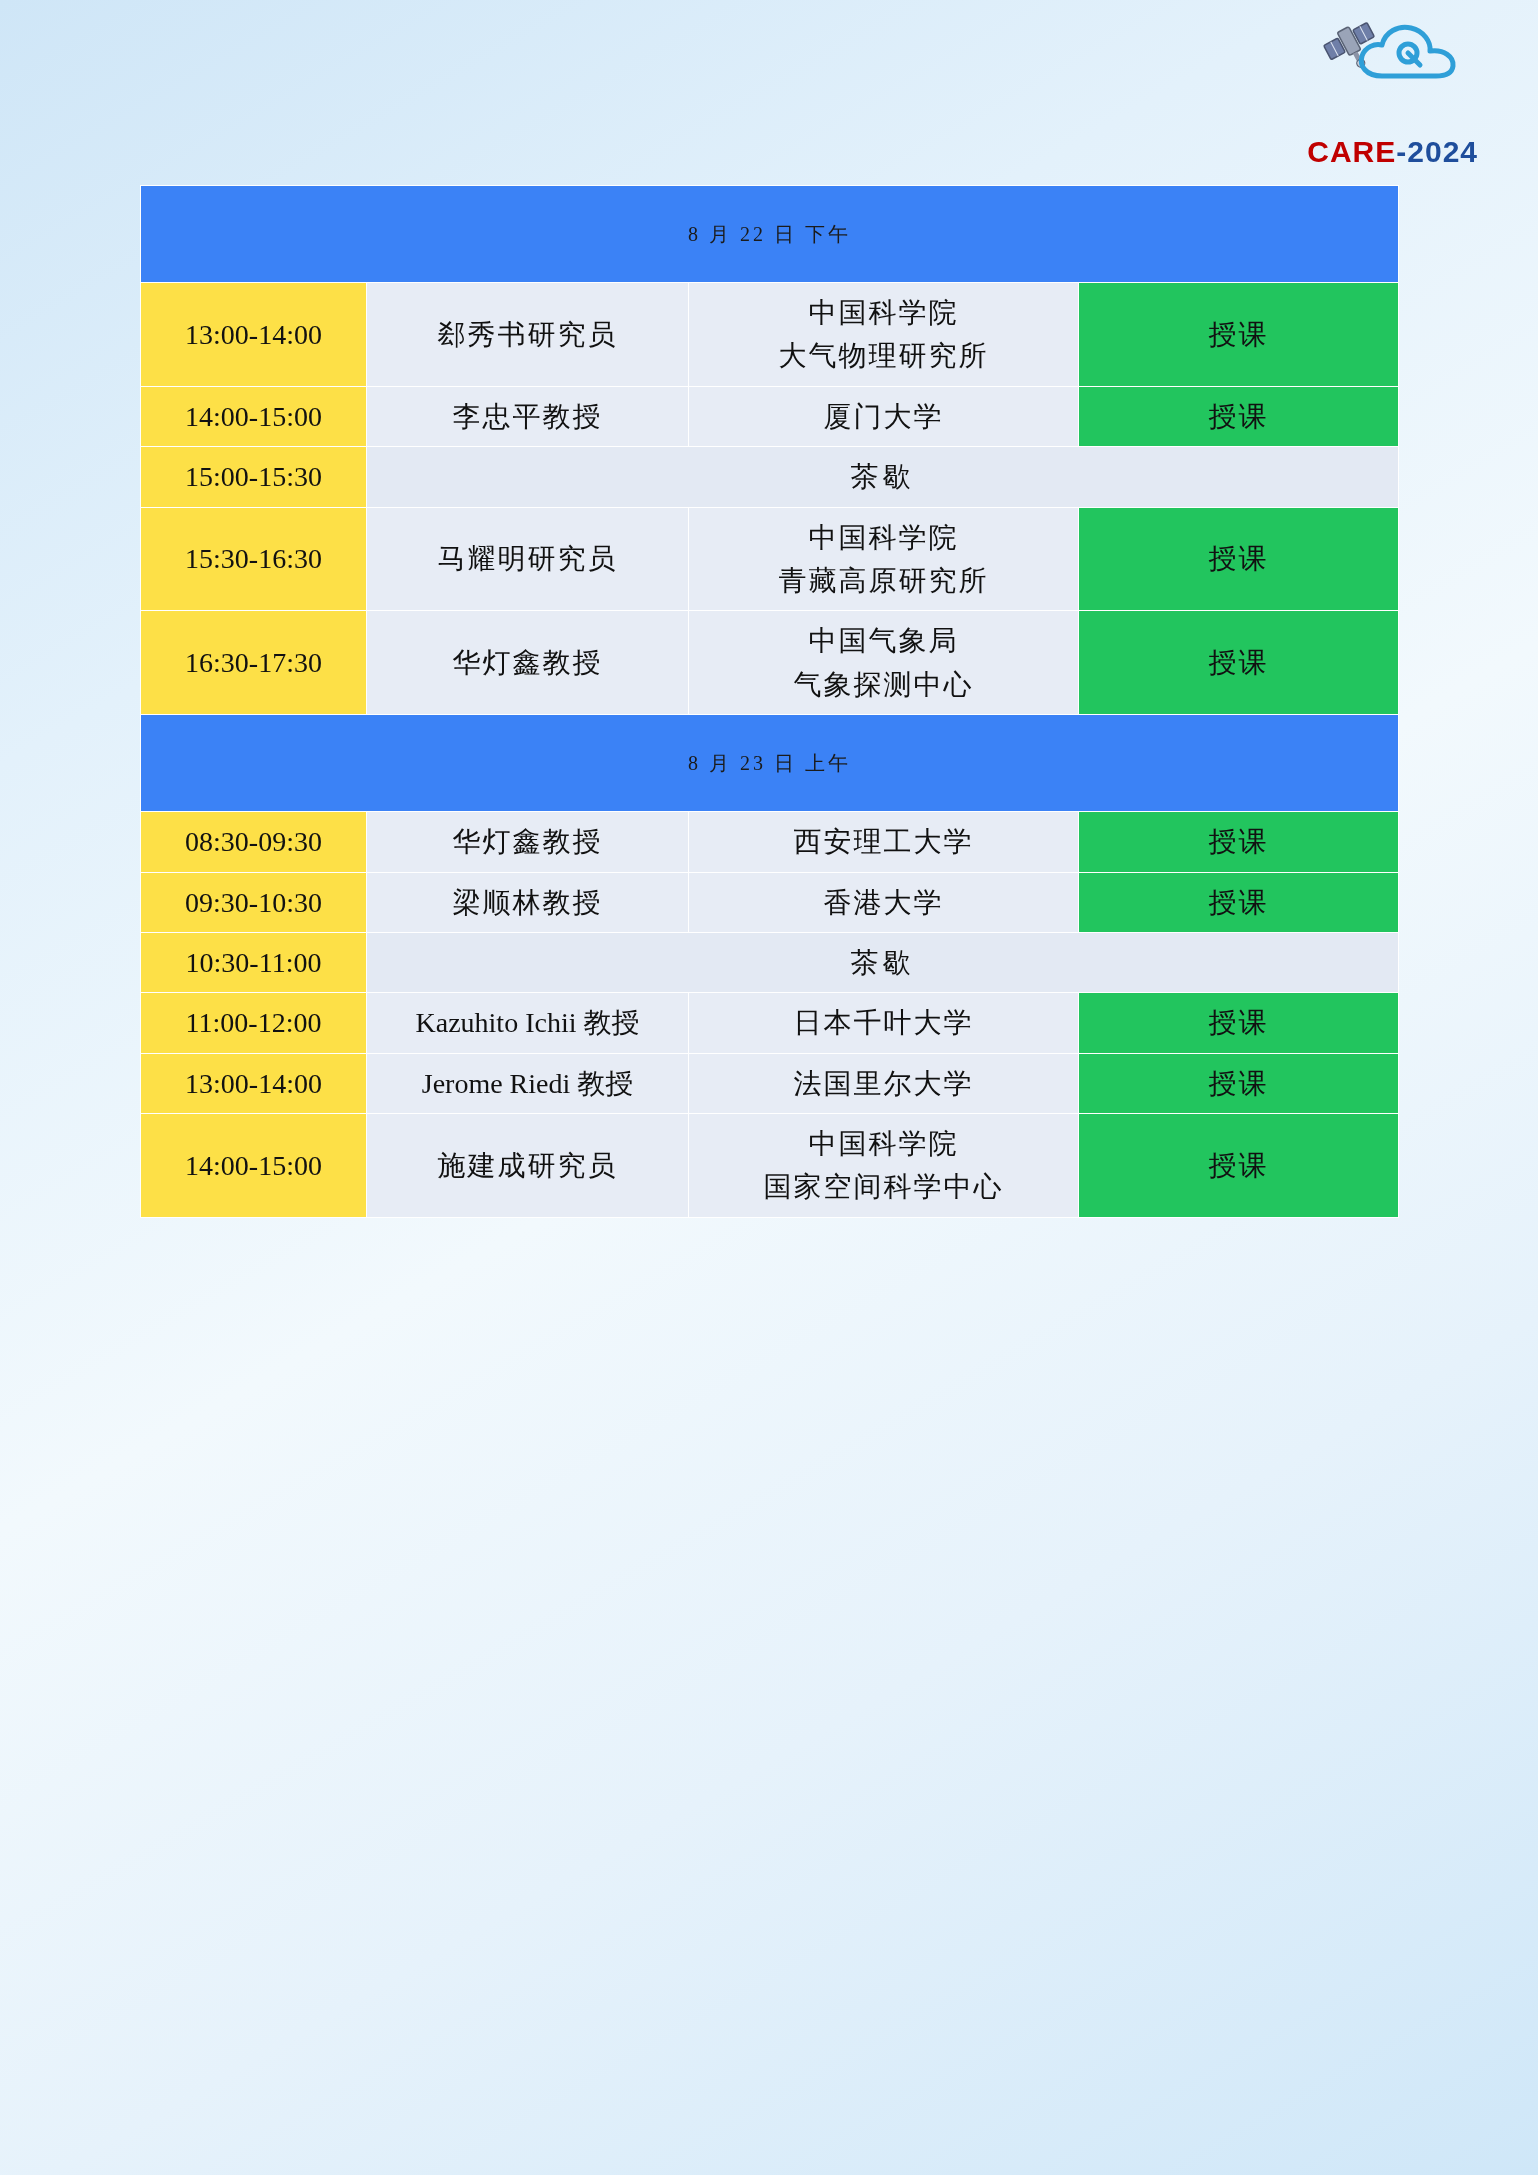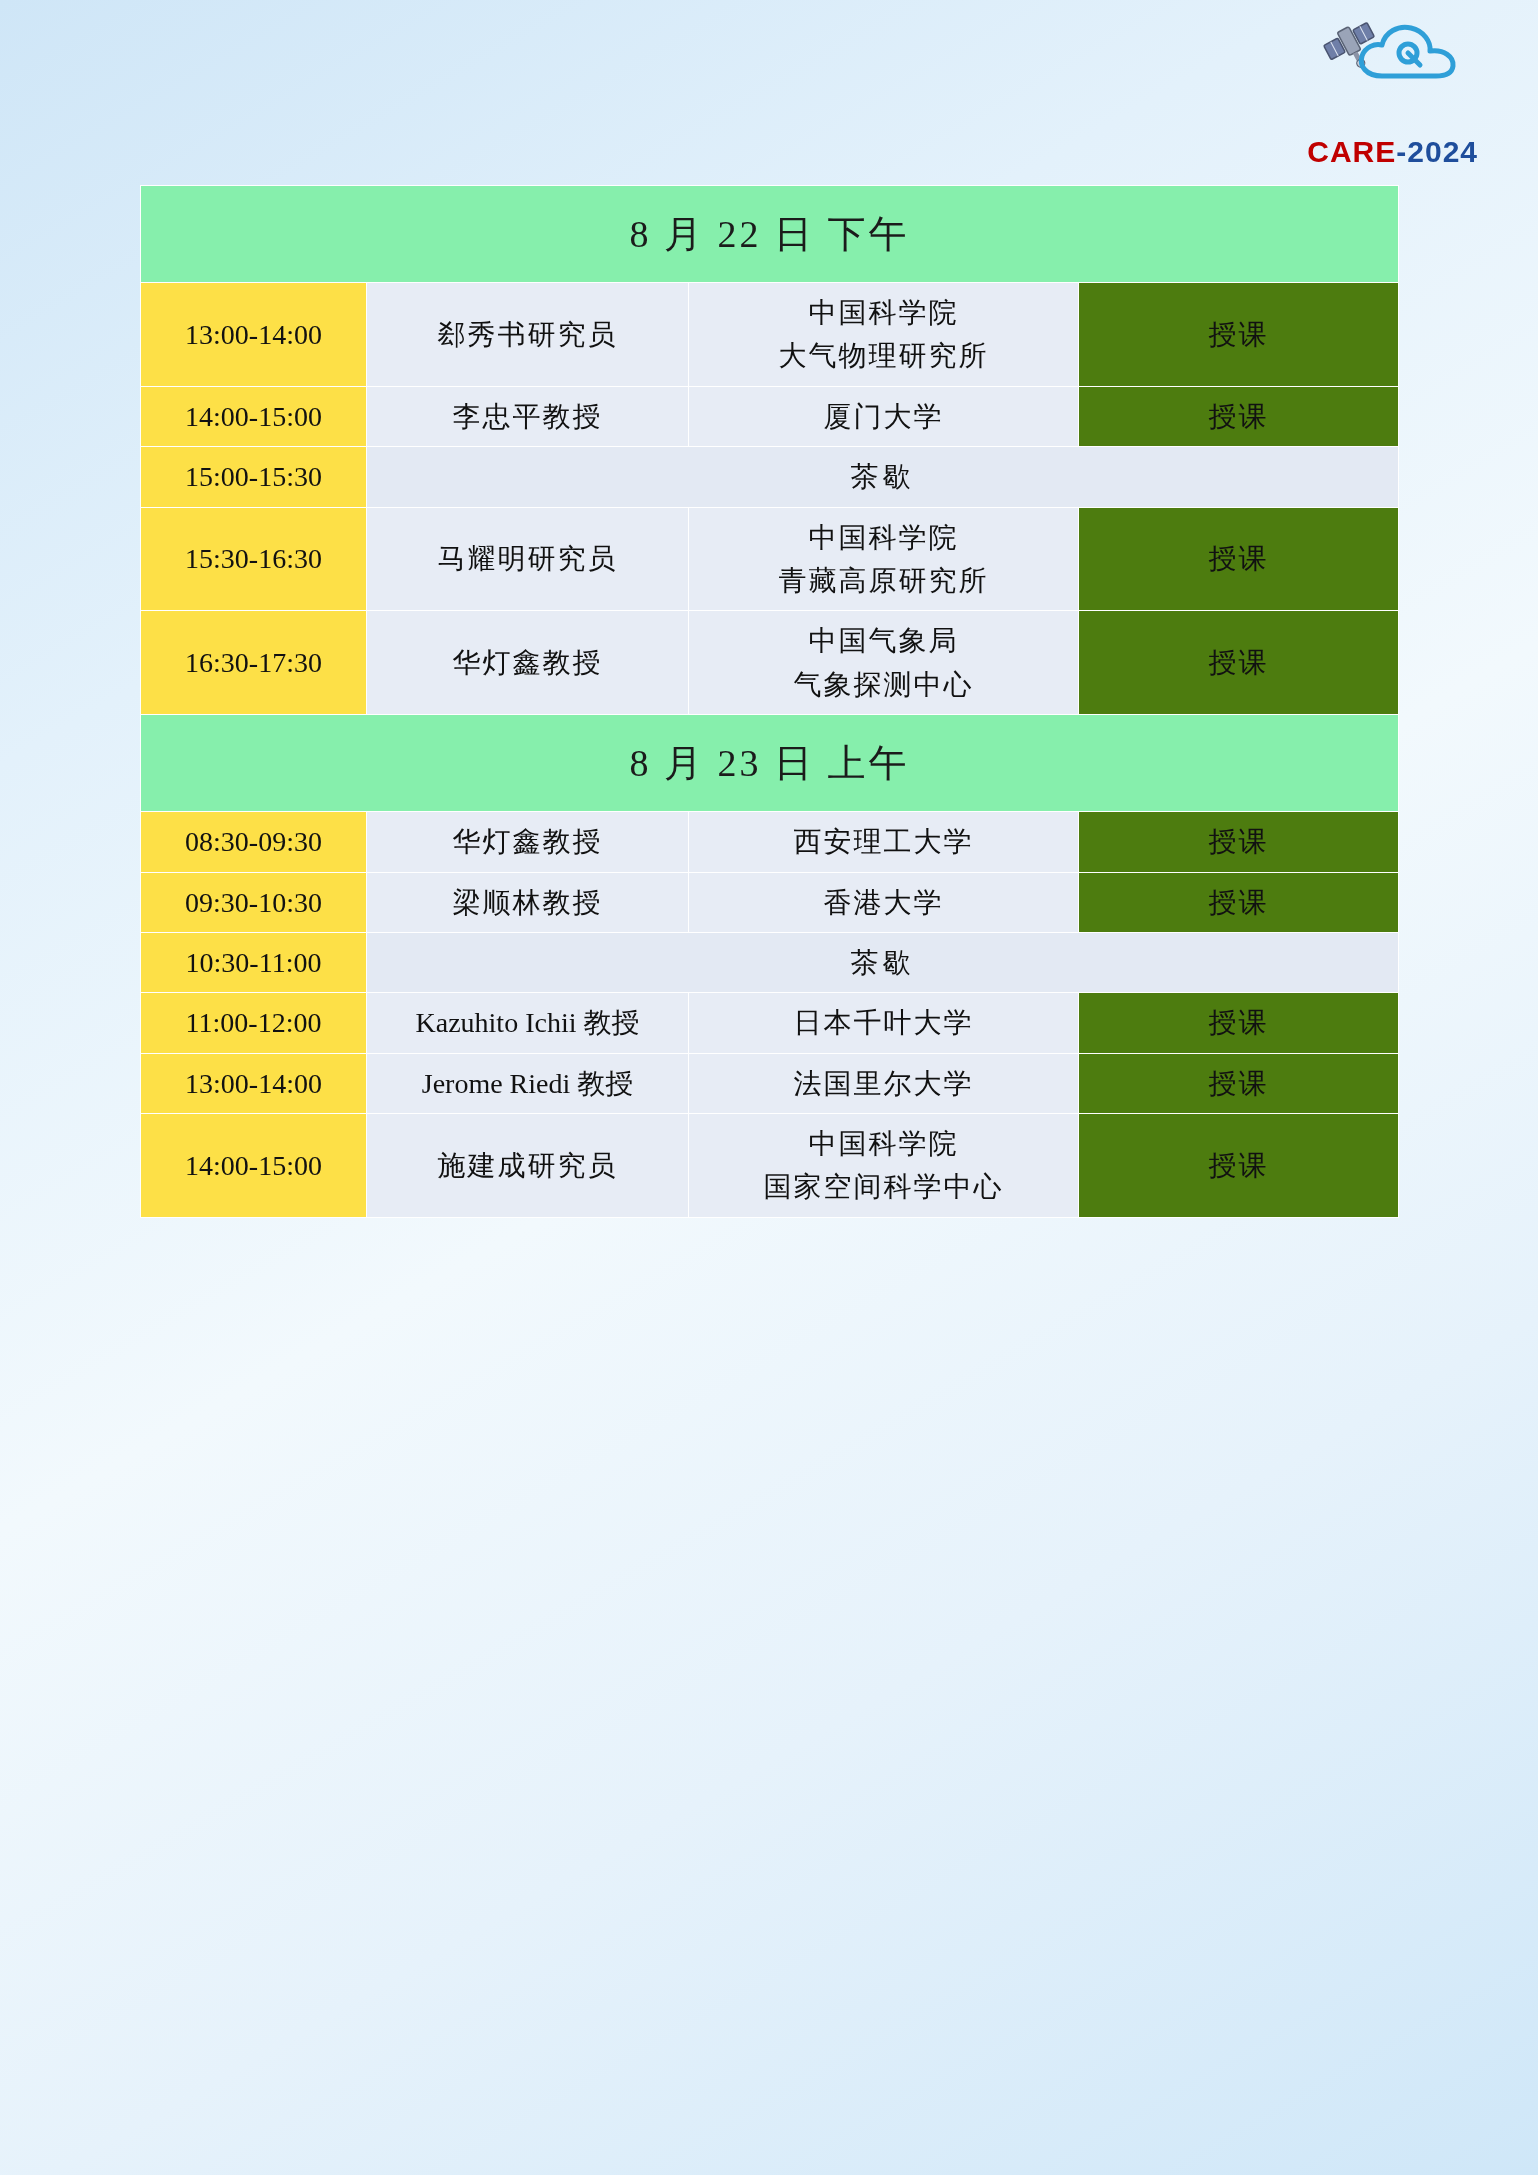--- a/index.html
+++ b/index.html
@@ -83,38 +83,38 @@
     color: #111111;
     line-height: 1.55;
     padding: 8px 6px;
   }
   col.c-time { width: 226px; }
   col.c-speaker { width: 322px; }
   col.c-affil { width: 390px; }
   col.c-type { width: 320px; }
 
   tr.section td {
-    background: #86efac;
+    background: #3b82f6;
     color: #1b1b1b;
-    font-size: 38px;
+    font-size: 20px;
     letter-spacing: 3px;
     height: 76px;
     padding: 10px 6px;
   }
   td.time {
     background: #fde047;
     color: #0e0e0e;
     letter-spacing: 0px;
     font-size: 27px;
   }
   td.body-cell {
     background: #e7ecf5;
   }
   td.body-alt {
-    background: #4d7c0f;
+    background: #22c55e;
   }
   td.break-cell {
     background: #e3e9f3;
     letter-spacing: 4px;
   }
   .two-line span { display: block; }
   .cn { letter-spacing: 2px; }
   .latin { letter-spacing: 0px; }
 </style>
 </head>

